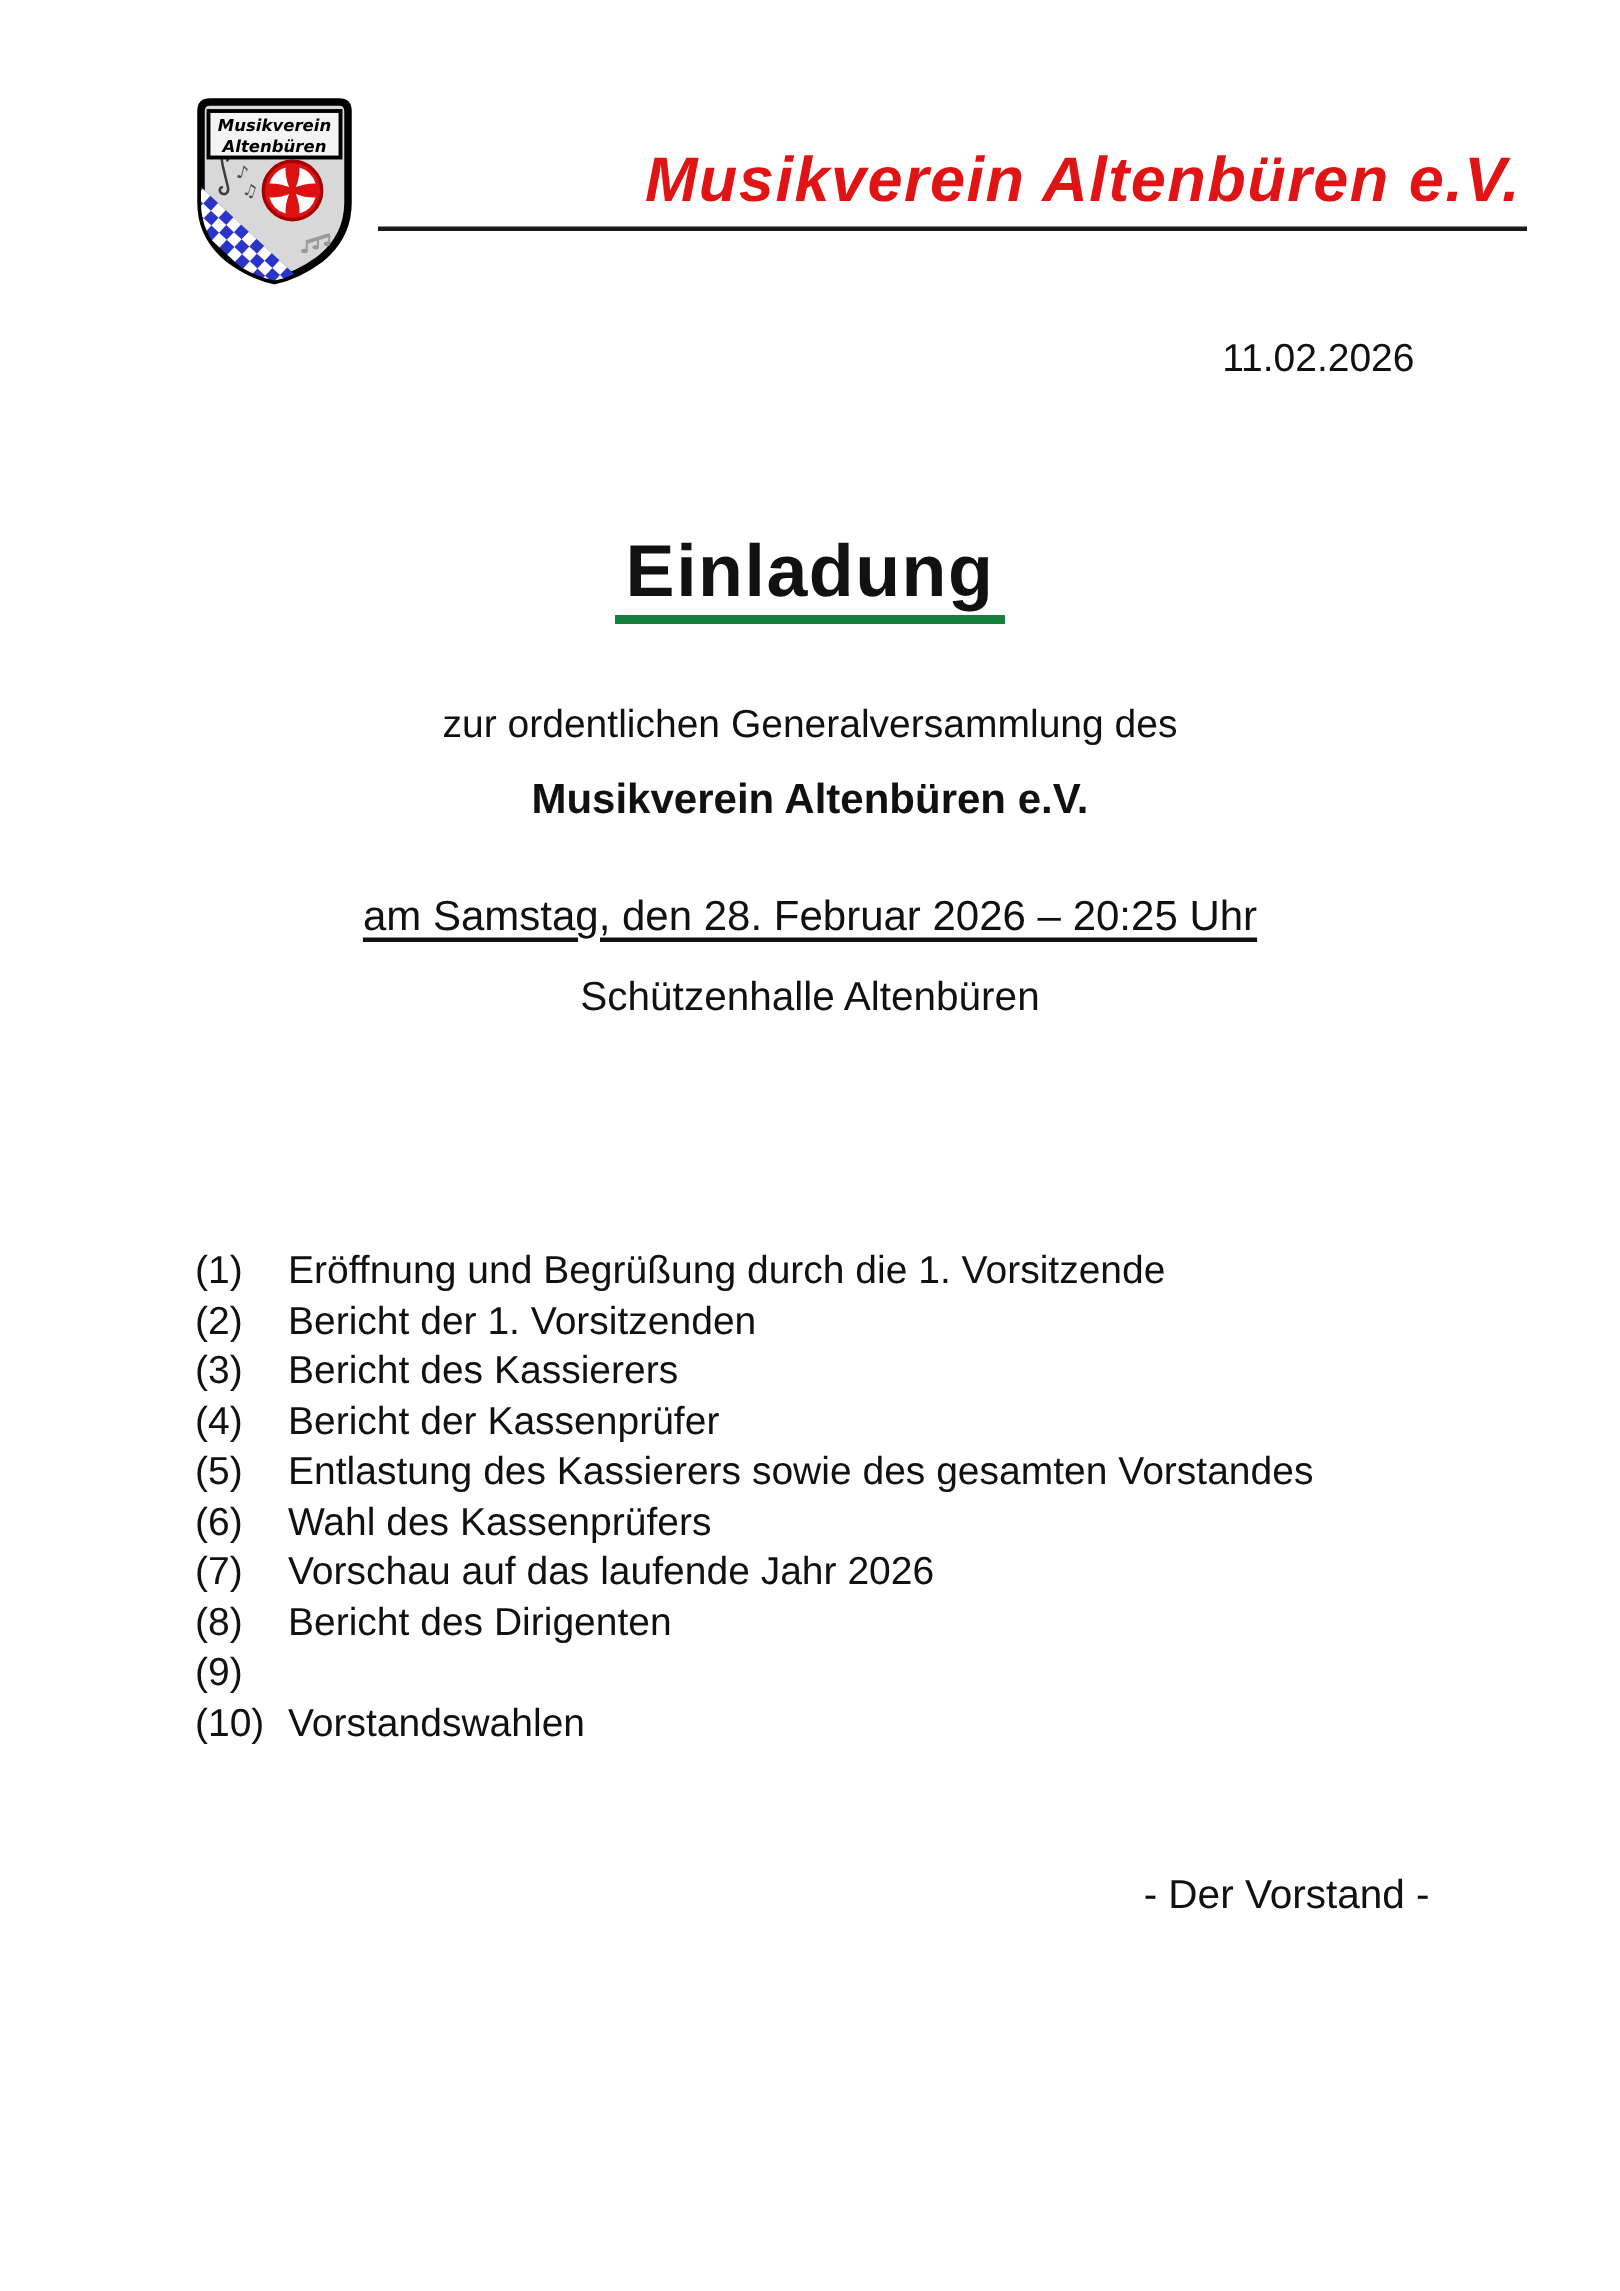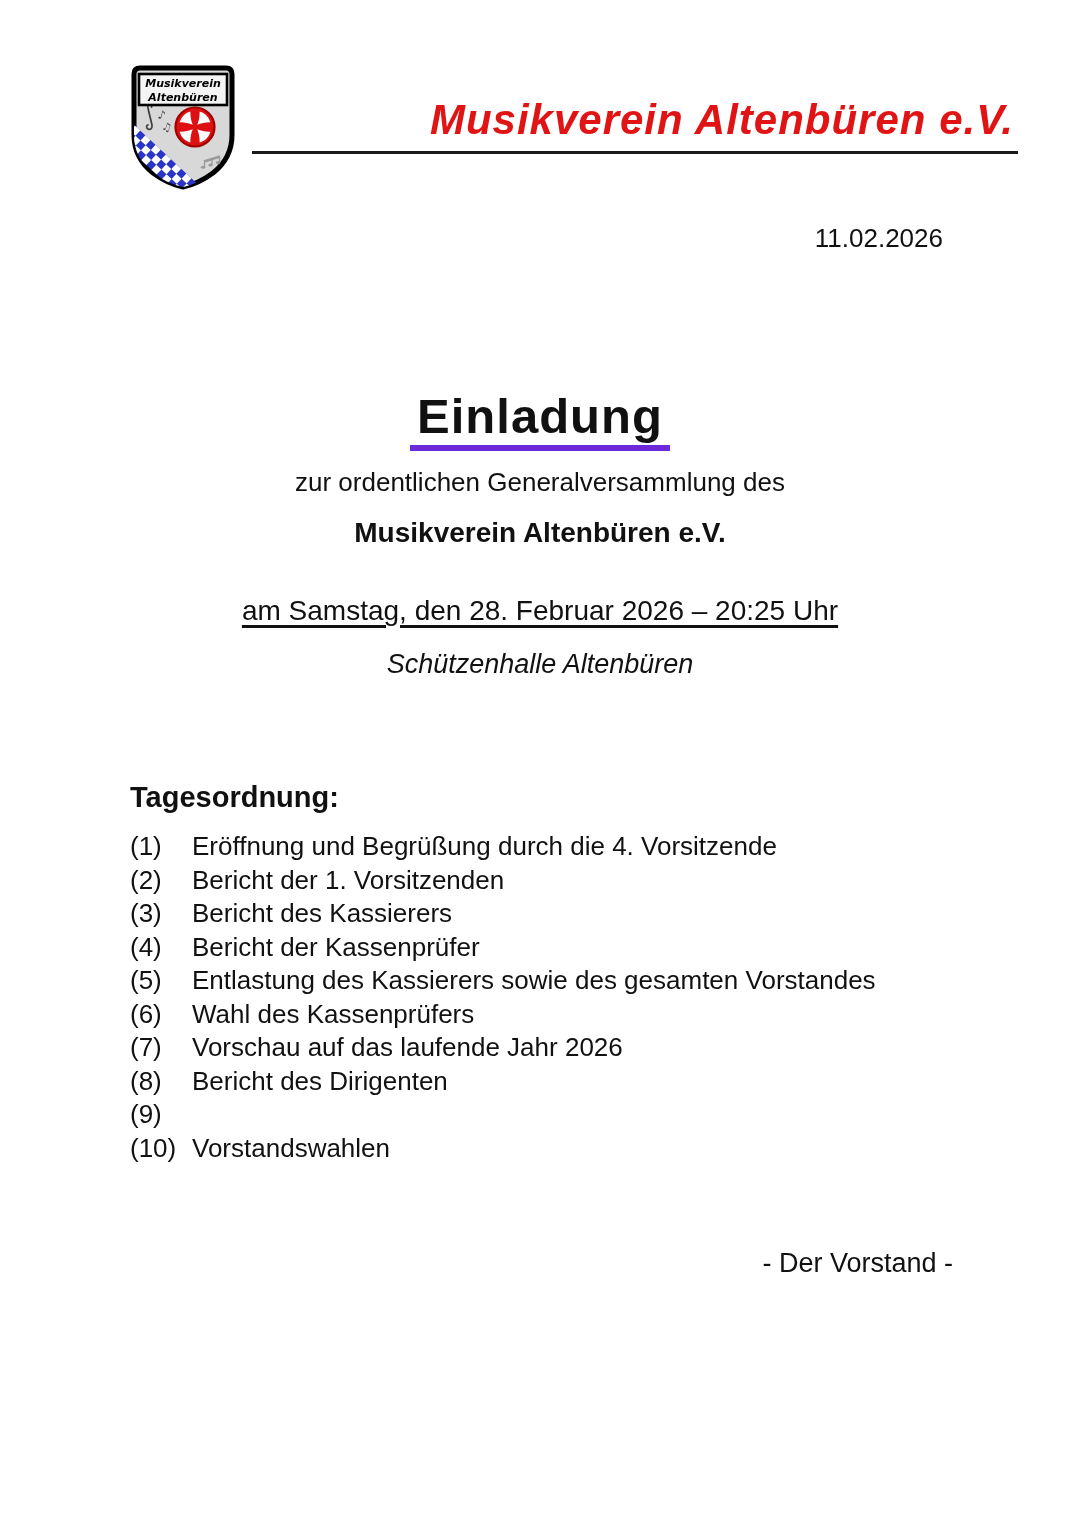--- a/index.html
+++ b/index.html
@@ -51,45 +51,44 @@
     top: 356px;
     left: 0;
     width: 100%;
     text-align: center;
   }
   .title-wrap .title {
     display: inline-block;
     font-size: 49px;
     font-weight: bold;
     letter-spacing: 1px;
-    border-bottom: 6px solid #6d28d9;
+    border-bottom: 6px solid #15803d;
     padding: 0 7px 3px 7px;
     line-height: 1.05;
-    margin-top: 35px;
   }
   .centered-line {
     position: absolute;
     left: 0;
     width: 100%;
     text-align: center;
     font-size: 26px;
     line-height: 1.15;
   }
   .subtitle { top: 468px; }
   .org-line { top: 517px; font-weight: bold; font-size: 28px; }
   .when {
     top: 595px;
     font-size: 28px;
   }
   .when span {
     text-decoration: underline;
     text-decoration-thickness: 3px;
     text-underline-offset: 5px;
   }
-  .where { top: 649px; font-size: 27px; font-style: italic; }
+  .where { top: 649px; font-size: 27px; }
   .agenda-heading {
     position: absolute;
     left: 130px;
     top: 781px;
     font-size: 29px;
     font-weight: bold;
   }
   .agenda-list {
     position: absolute;
     left: 130px;
@@ -203,26 +202,25 @@
     <span class="title">Einladung</span>
   </div>
 
   <div class="centered-line subtitle">zur ordentlichen Generalversammlung des</div>
   <div class="centered-line org-line">Musikverein Altenbüren e.V.</div>
   <div class="centered-line when">
     <span>am Samstag, den 28. Februar 2026 – 20:25 Uhr</span>
   </div>
   <div class="centered-line where">Schützenhalle Altenbüren</div>
 
-  <div class="agenda-heading">Tagesordnung:</div>
 
   <div class="agenda-list">
     <div class="agenda-item">
       <span class="num">(1)</span>
-      <span class="txt">Eröffnung und Begrüßung durch die 4. Vorsitzende</span>
+      <span class="txt">Eröffnung und Begrüßung durch die 1. Vorsitzende</span>
     </div>
     <div class="agenda-item">
       <span class="num">(2)</span>
       <span class="txt">Bericht der 1. Vorsitzenden</span>
     </div>
     <div class="agenda-item">
       <span class="num">(3)</span>
       <span class="txt">Bericht des Kassierers</span>
     </div>
     <div class="agenda-item">

